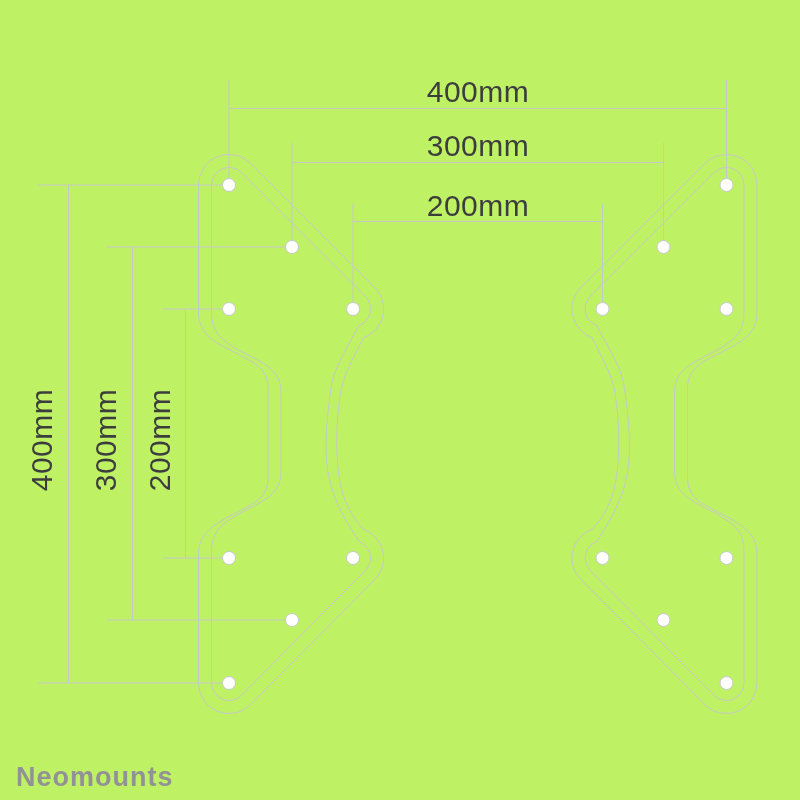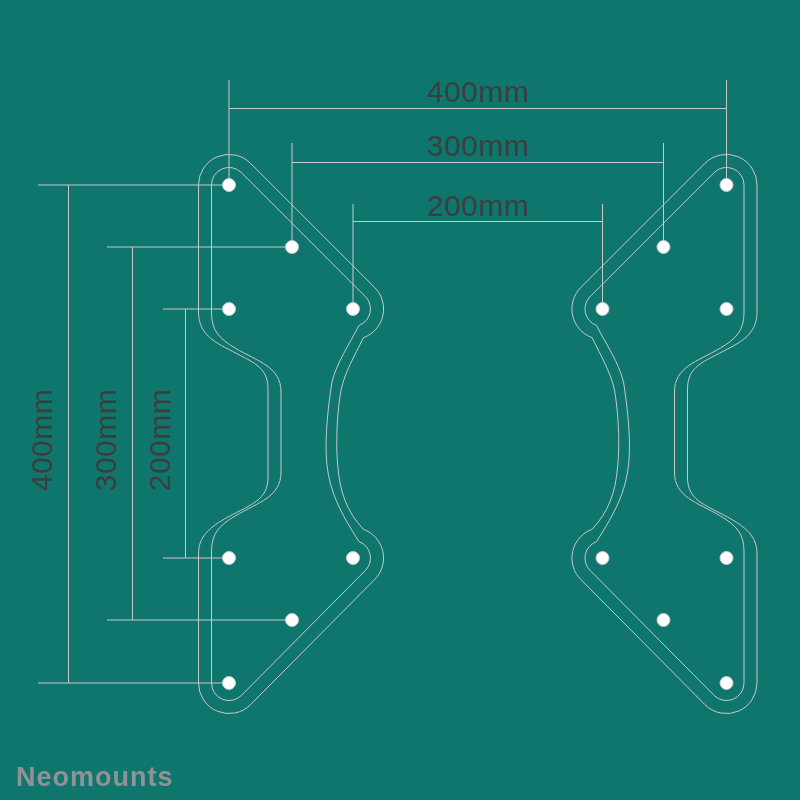--- a/index.html
+++ b/index.html
@@ -23,21 +23,21 @@
     font-family:"Liberation Sans",sans-serif;
     font-size:27px;
     font-weight:bold;
     fill:var(--logo-color,#929296);
     letter-spacing:1px;
   }
 </style>
 </head>
 <body>
 
-<div class="canvas" style="background: #0f766e; text-align: right;">
+<div class="canvas" style="background: #bef264; text-align: right;">
   <svg width="800" height="800" viewBox="0 0 800 800">
 
     <g class="thinline">
 
       <line x1="229" y1="108.5" x2="726.5" y2="108.5"></line>
       <line x1="292" y1="162.5" x2="663.5" y2="162.5"></line>
       <line x1="353" y1="221.5" x2="602.5" y2="221.5"></line>
 
       <line x1="229" y1="80" x2="229" y2="185"></line>
       <line x1="726.5" y1="80" x2="726.5" y2="185"></line>

